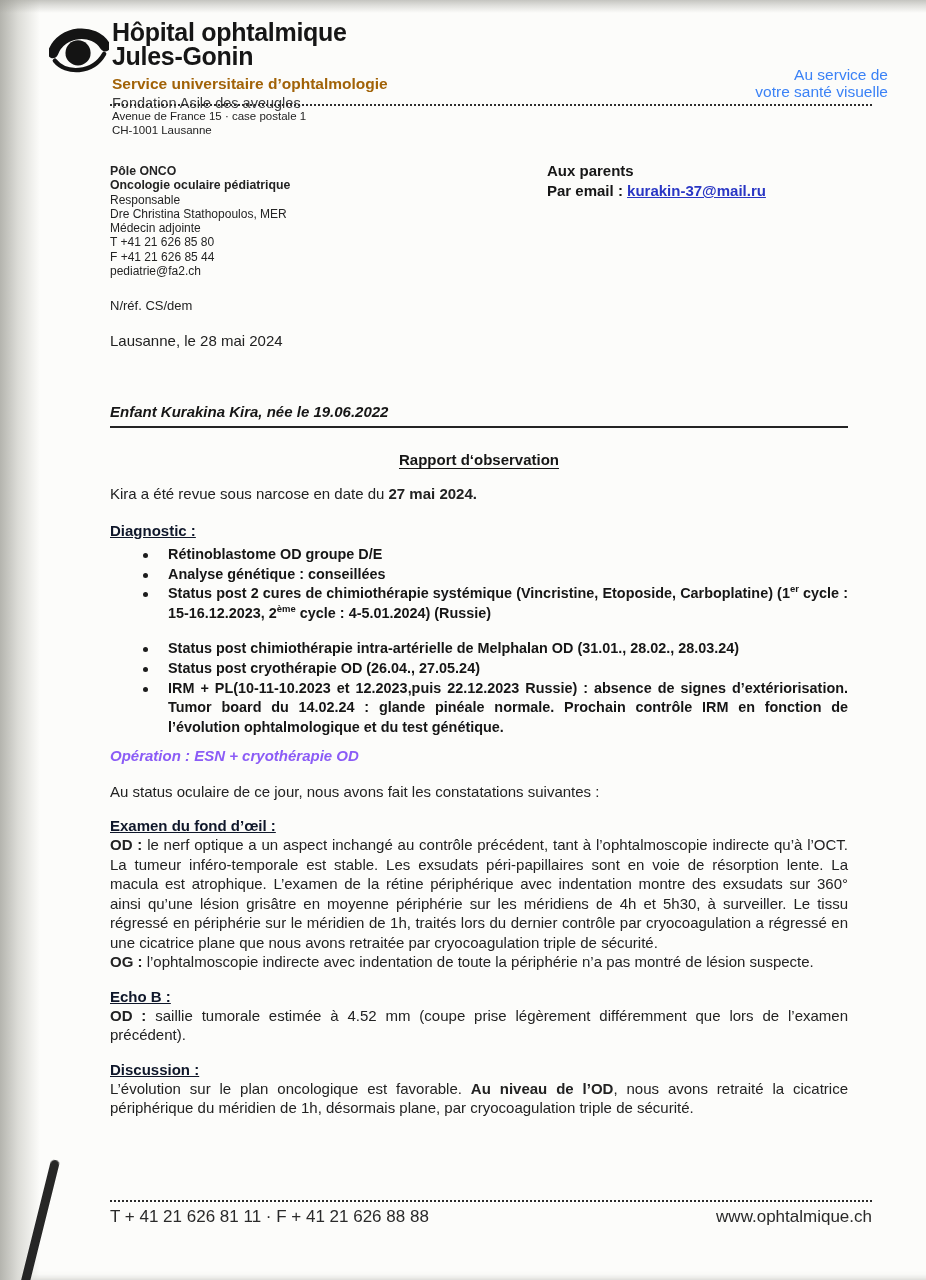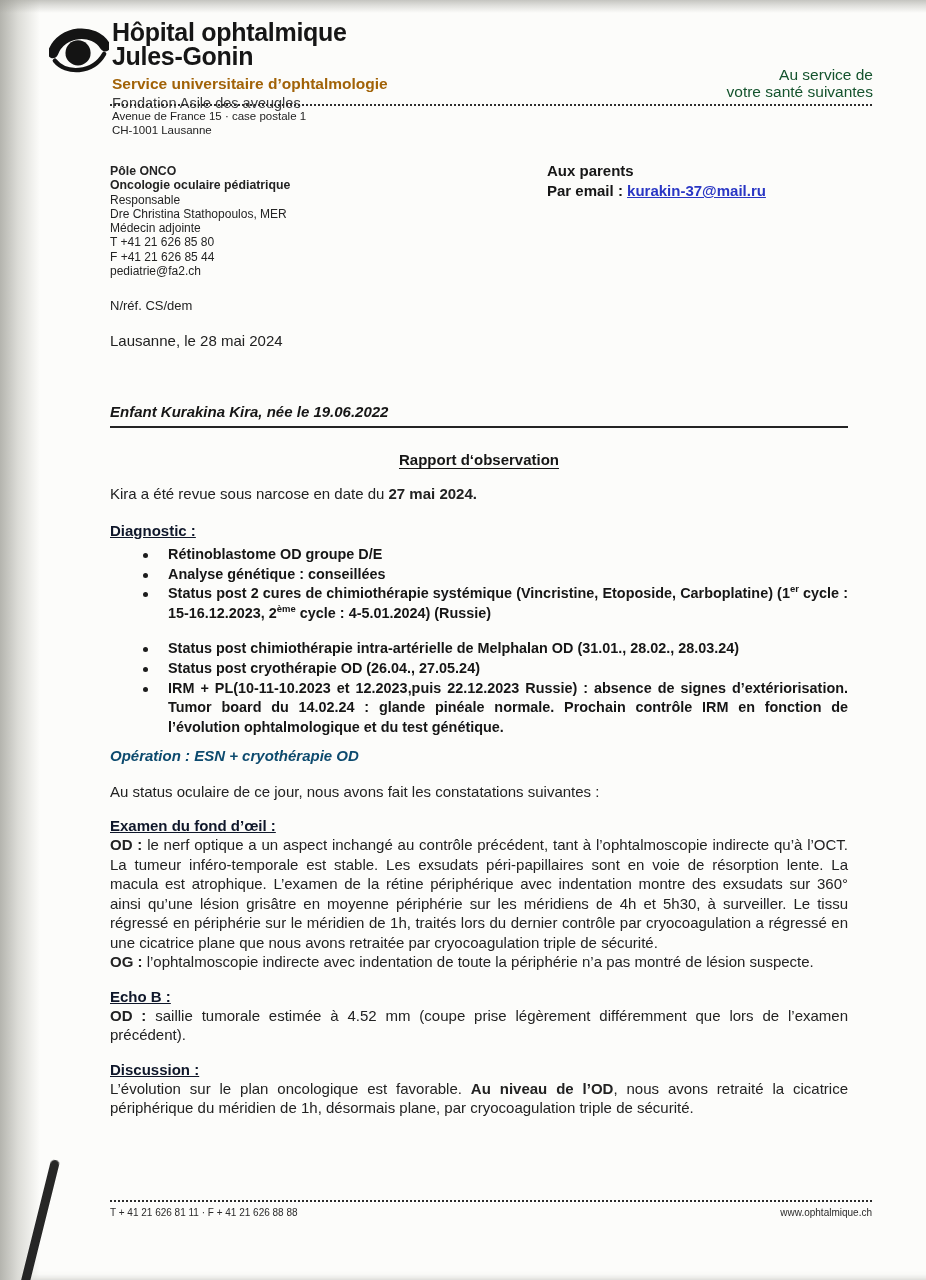--- a/index.html
+++ b/index.html
@@ -20,21 +20,21 @@
     background:linear-gradient(180deg,rgba(150,150,143,.5),rgba(150,150,143,0));pointer-events:none;}
   .streak{position:absolute;left:33px;top:1158px;width:9px;height:150px;background:#151515;
     transform:rotate(11deg) skewX(-3deg);border-radius:6px;opacity:.92;filter:blur(.4px);}
 
   
   .logo{position:absolute;left:49px;top:24px;width:60px;height:52px;}
   .brand{position:absolute;left:112px;top:20px;}
   .brand-name{font-size:25px;line-height:24px;font-weight:700;letter-spacing:-.3px;color:#161616;}
   .brand-sub1{margin-top:7px;font-size:15.5px;font-weight:700;color:#a16207;}
   .brand-sub2{margin-top:2px;font-size:14.5px;color:#3c3c3c;}
-  .tagline{position:absolute;right:77px;top:66px;text-align:right;font-size:15.5px;line-height:17px;color:#14532d;}
+  .tagline{position:absolute;right:62px;top:66px;text-align:right;font-size:15.5px;line-height:17px;color:#3b82f6;}
   .rule{height:2px;background-image:repeating-linear-gradient(90deg,#2c2c2c 0 2px,transparent 2px 4px);}
   .head-rule{position:absolute;left:110px;right:78px;top:104px;}
   .address{position:absolute;left:112px;top:110px;font-size:11.5px;line-height:13.5px;color:#222;}
 
   
   .sender{position:absolute;left:110px;top:164px;font-size:12px;line-height:14.3px;color:#242424;}
   .sender .b{font-weight:700;font-size:12.3px;}
   .recipient{position:absolute;left:547px;top:161px;font-size:15px;line-height:20px;font-weight:700;color:#161616;}
   .email{color:#2936c4;font-weight:700;text-decoration:underline;}
 
@@ -46,27 +46,27 @@
   .title{text-align:center;font-weight:700;color:#161616;text-decoration:underline;text-underline-offset:3px;margin:0 0 15px 0 !important;}
   .intro{margin:0 0 18px 0 !important;}
   .h{font-weight:700;color:#0f172a;text-decoration:underline;}
   .diag-h{margin:0 0 5px 0 !important;}
   ul.bullets{list-style:none;margin:0;padding:0 0 0 32px;}
   ul.bullets.g1{margin-bottom:16px;}
   ul.bullets li{position:relative;padding-left:26px;font-weight:700;font-size:14.4px;line-height:19.6px;color:#161616;margin:0;}
   ul.bullets li::before{content:'';position:absolute;left:1px;top:8px;width:5px;height:5px;border-radius:50%;background:#1d1d1d;}
   .just{text-align:justify;}
   sup{font-size:9.5px;line-height:0;}
-  .op{font-weight:700;font-style:italic;color:#0c4a6e;margin:9px 0 0 0 !important;}
+  .op{font-weight:700;font-style:italic;color:#8b5cf6;margin:9px 0 0 0 !important;}
   .constat{margin:17px 0 0 0 !important;}
   .block{margin:15px 0 0 0;}
   .block p{margin:0;}
   .para{line-height:19.5px;}
   .foot{position:absolute;left:110px;right:78px;top:1200px;}
-  .foot-row{display:flex;justify-content:space-between;margin-top:5px;font-size:10px;color:#2a2a2a;}
+  .foot-row{display:flex;justify-content:space-between;margin-top:5px;font-size:17px;color:#2a2a2a;}
 </style>
 </head>
 <body>
 
 <div class="page">
 
   <svg class="logo" viewBox="0 0 62 52" aria-hidden="true">
     <path d="M4 29 C13 5 47 3 58 22" fill="none" stroke="#141414" stroke-width="11" stroke-linecap="round"></path>
     <circle cx="30" cy="29" r="13" fill="#141414"></circle>
     <path d="M6 37 C17 51 45 51 57 30" fill="none" stroke="#141414" stroke-width="4.5" stroke-linecap="round"></path>
@@ -76,21 +76,21 @@
     <div class="brand-name">
       <div>Hôpital ophtalmique</div>
       <div>Jules-Gonin</div>
     </div>
     <div class="brand-sub1">Service universitaire d’ophtalmologie</div>
     <div class="brand-sub2">Fondation Asile des aveugles</div>
   </div>
 
   <div class="tagline">
     <div>Au service de</div>
-    <div>votre santé suivantes</div>
+    <div>votre santé visuelle</div>
   </div>
 
   <div class="rule head-rule"></div>
 
   <div class="address">
     <div>Avenue de France 15 · case postale 1</div>
     <div>CH-1001 Lausanne</div>
   </div>
 
   <section class="sender">

